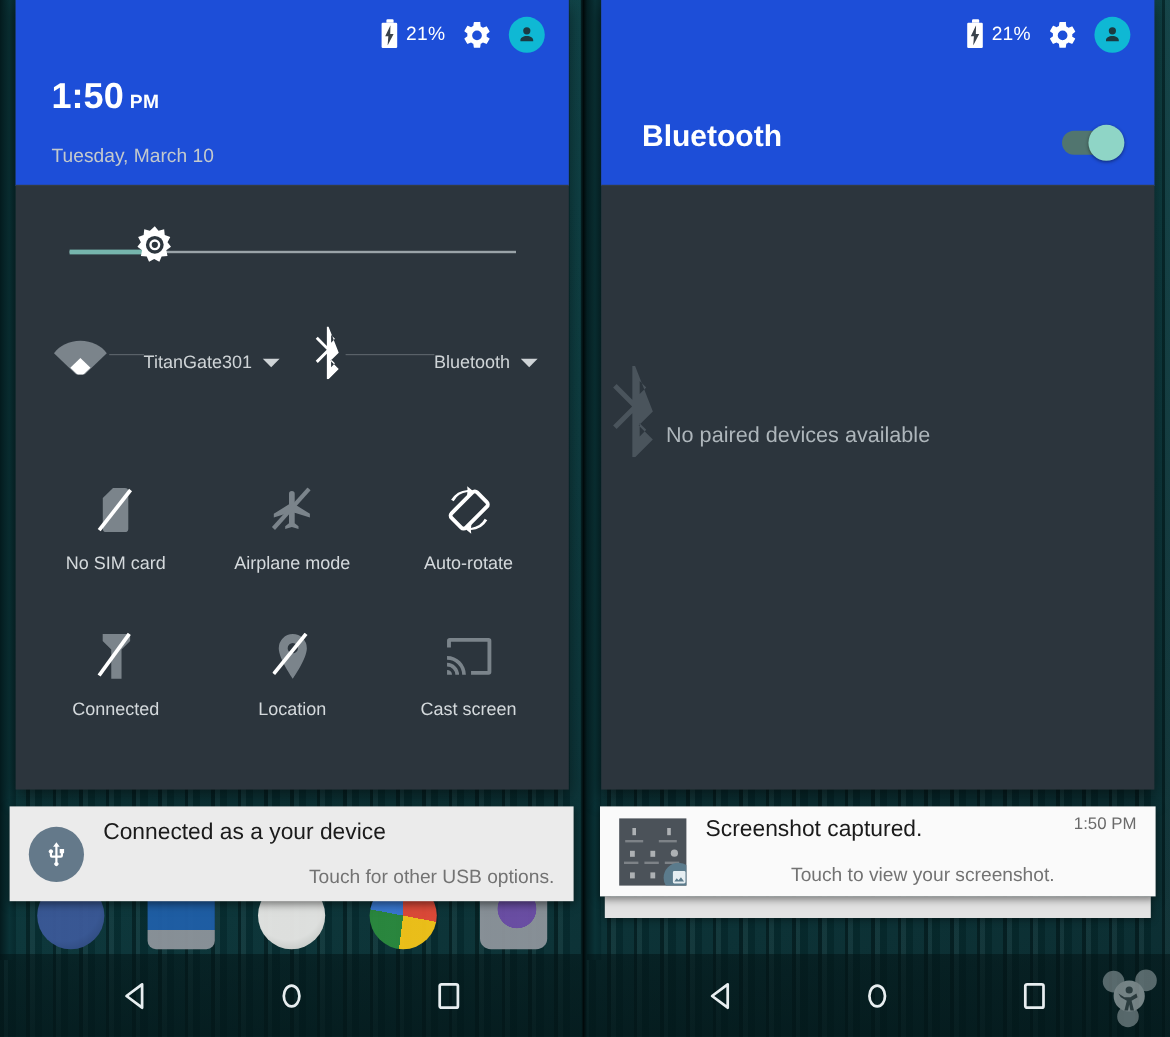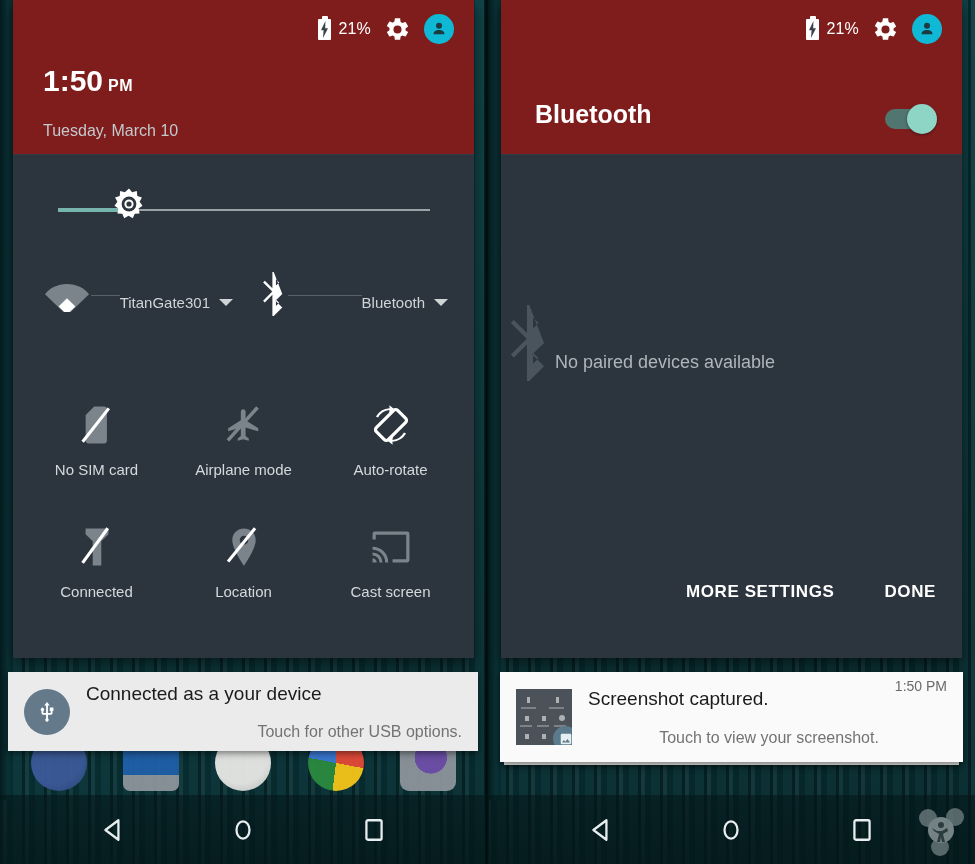--- a/index.html
+++ b/index.html
@@ -49,21 +49,21 @@
     background: #2c353d;
     z-index: 5;
     box-shadow: 0 6px 14px rgba(0,0,0,0.55);
   }
   .shade-left  { left: 13px; width: 461px; height: 658px; }
   .shade-right { left: 13px; width: 461px; height: 658px; }
 
   .shade-header {
     position: relative;
     height: 155px;
-    background: #7f1d1d;
+    background: #1d4ed8;
     border-bottom: 1px solid #333c44;
   }
 
   
   .statusbar {
     position: absolute; right: 20px; top: 14px;
     display: flex; align-items: center; gap: 13px;
   }
   .batt-wrap { display: flex; align-items: center; gap: 7px; }
   .batt-icon {
@@ -188,21 +188,21 @@
     color: #ffffff; font-size: 17px; font-weight: bold; letter-spacing: .6px;
   }
 
   
   .notif-card {
     position: absolute; z-index: 8;
     background: #ebebeb;
     box-shadow: 0 2px 7px rgba(0,0,0,0.5);
   }
   .notif-left  { left: 8px;  top: 672px; width: 470px; height: 79px; }
-  .notif-right { left: 500px; top: 672px; width: 463px; height: 90px; background:#fafafa; }
+  .notif-right { left: 500px; top: 672px; width: 463px; height: 75px; background:#fafafa; }
   .notif-right-under {
     position: absolute; left: 504px; top: 747px; width: 455px; height: 18px;
     background: #e2e2e2; z-index: 7;
     box-shadow: 0 2px 6px rgba(0,0,0,0.4);
   }
   .notif-inner {
     display: flex; align-items: center; height: 100%;
     padding: 0 16px; gap: 16px;
   }
   .usb-badge {
@@ -492,24 +492,20 @@
     <div class="bt-body">
       <div class="bt-empty">
         <div>
           <svg width="54" height="76" viewBox="0 0 24 36">
             <path fill="#4a545c" d="M12.6 0h-1.1v13.3L5.3 7.1 3.9 8.5l7.5 7.5-7.5 7.5 1.4 1.4 6.2-6.2V36h1.1l7-7-5.6-5.5 5.6-5.5zm1.8 5.9L17 8.5l-2.6 2.6zm0 16.7L17 25.2l-2.6 2.6z"></path>
           </svg>
         </div>
         <div class="bt-empty-text">No paired devices available</div>
       </div>
 
-      <div class="bt-actions">
-        <div class="bt-action">MORE SETTINGS</div>
-        <div class="bt-action">DONE</div>
-      </div>
     </div>
   </div>
 </div>
 
 <div class="notif-right-under"></div>
 
 <div class="notif-card notif-right">
   <div class="notif-inner">
     <div class="shot-thumb">
       <div class="mini-dot" style="left:11px;top:8px;width:3px;height:6px;"></div>

